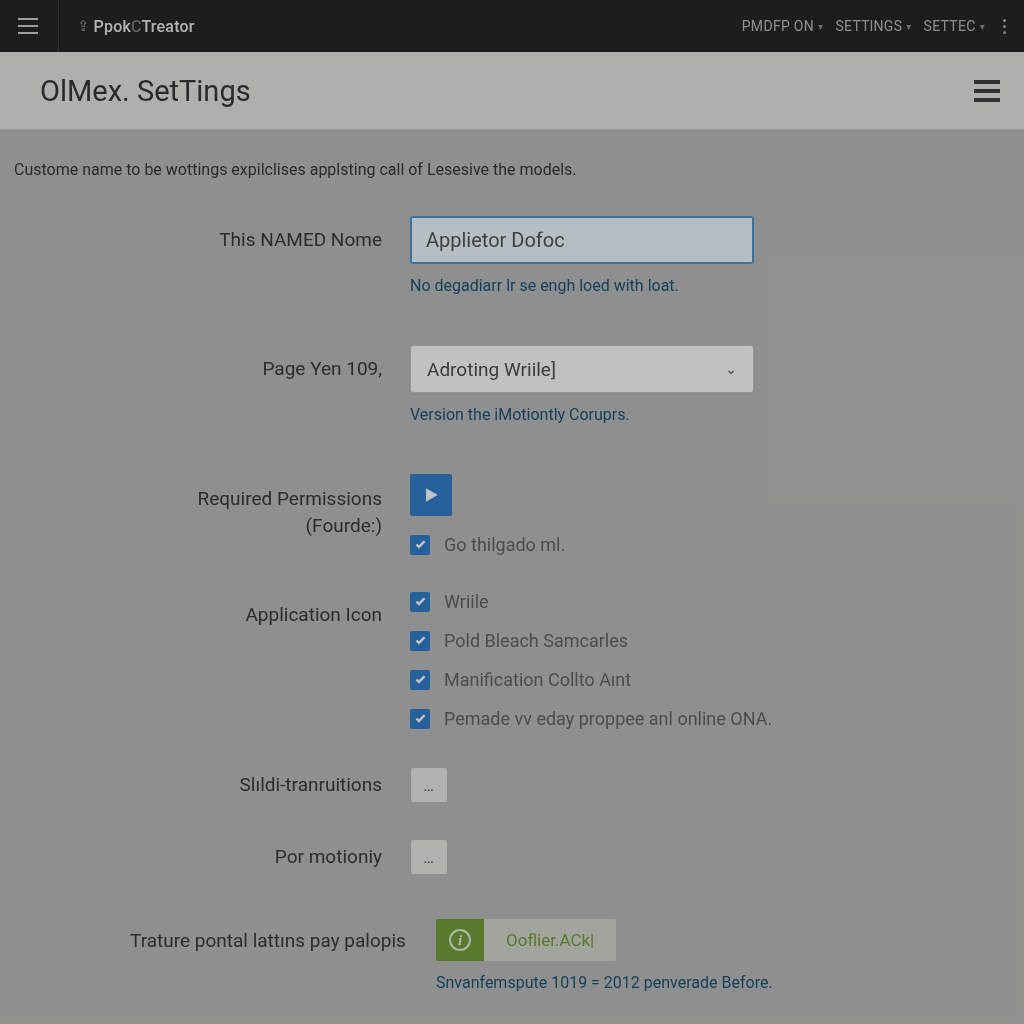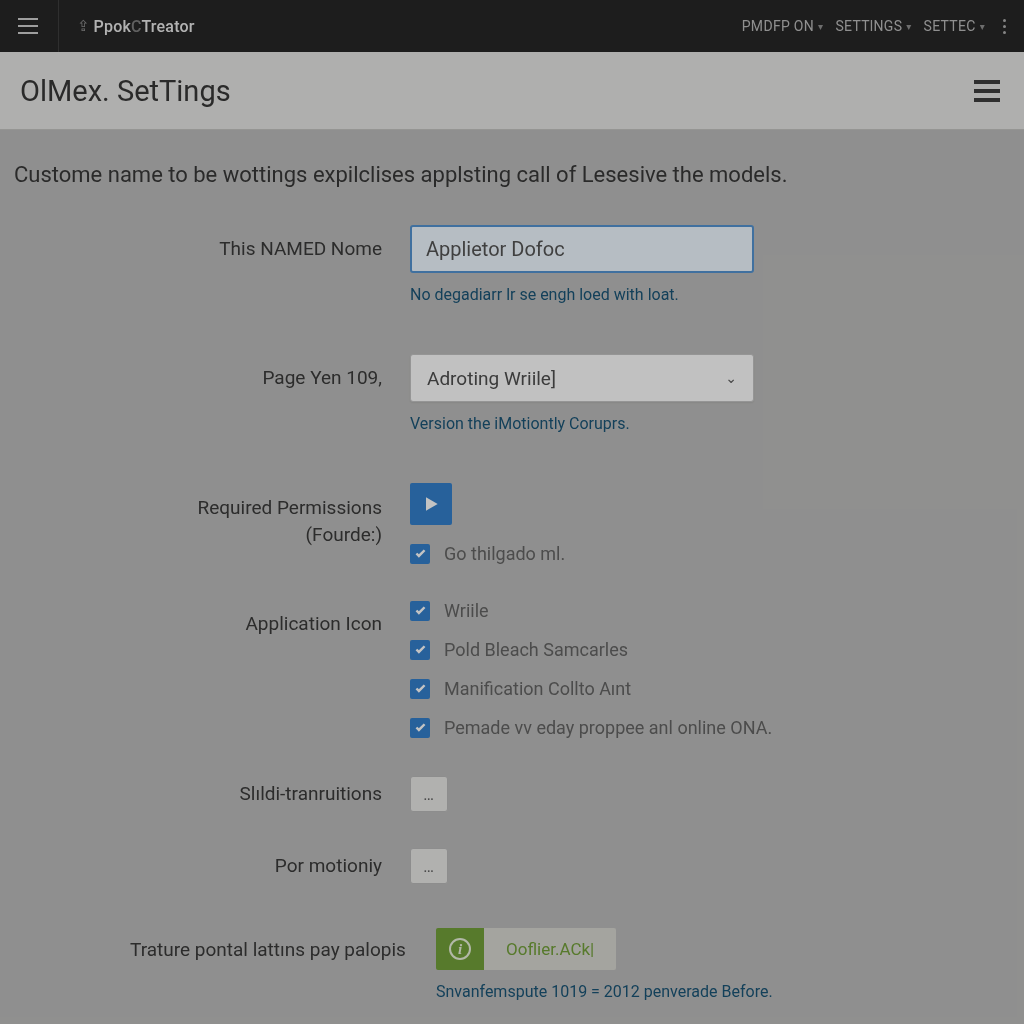--- a/index.html
+++ b/index.html
@@ -15,25 +15,25 @@
   .brand-text { font-size: 16px; color: #e8e8e8; font-weight: 500; letter-spacing: 0.2px; }
   .brand-text .faded { color: #777; }
   .topbar-spacer { flex: 1; }
   .topbar-menu { display: flex; align-items: center; gap: 12px; padding-right: 4px; }
   .topbar-item { color: #b8b8b8; font-size: 14px; display: flex; align-items: center; gap: 4px; cursor: pointer; letter-spacing: 0.3px; }
   .chev { font-size: 10px; color: #888; }
   .kebab { display:flex; flex-direction:column; gap:3px; padding:6px; cursor:pointer;}
   .kebab span { width:3px; height:3px; background:#aaa; border-radius:50%;}
 
   .page-header { background: #e4e4e2; height: 78px; display:flex; align-items:center; justify-content:space-between; padding: 0 24px 0 20px; border-bottom: 1px solid #bfbfbd; }
-  .page-title { font-size: 29px; color: #2c2c2c; font-weight: 400; }
+  .page-title { font-size: 29px; color: #2c2c2c; font-weight: 400; margin-left: 20px; }
   .page-menu { display:flex; flex-direction:column; gap:5px; cursor:pointer; }
   .page-menu span { width:26px; height:4px; background:#333;}
 
-  .desc { padding: 28px 14px 34px 14px; font-size: 22px; color: #2c2c2c; line-height:1.5; }
+  .desc { padding: 28px 14px 34px 14px; font-size: 16px; color: #2c2c2c; line-height:1.5; }
 
   .form { padding: 0 0 40px 0; }
   .row { display:flex; align-items:flex-start; margin-bottom: 0; }
   .label-col { width: 410px; text-align: right; padding-right: 28px; padding-top: 12px; font-size: 19px; color: #2e2e2e; }
   .label-col.tall { line-height: 1.4; }
   .field-col { width: 560px; padding-bottom: 20px; }
 
   .text-input { width: 344px; height: 48px; background: #eef7ff; border: 2px solid #4a8dce; border-radius: 3px; padding: 0 14px; font-size: 20px; color: #4a4a4a; outline:none; }
   .hint { font-size: 16px; color: #0c4a6e; margin-top: 12px; }
 

